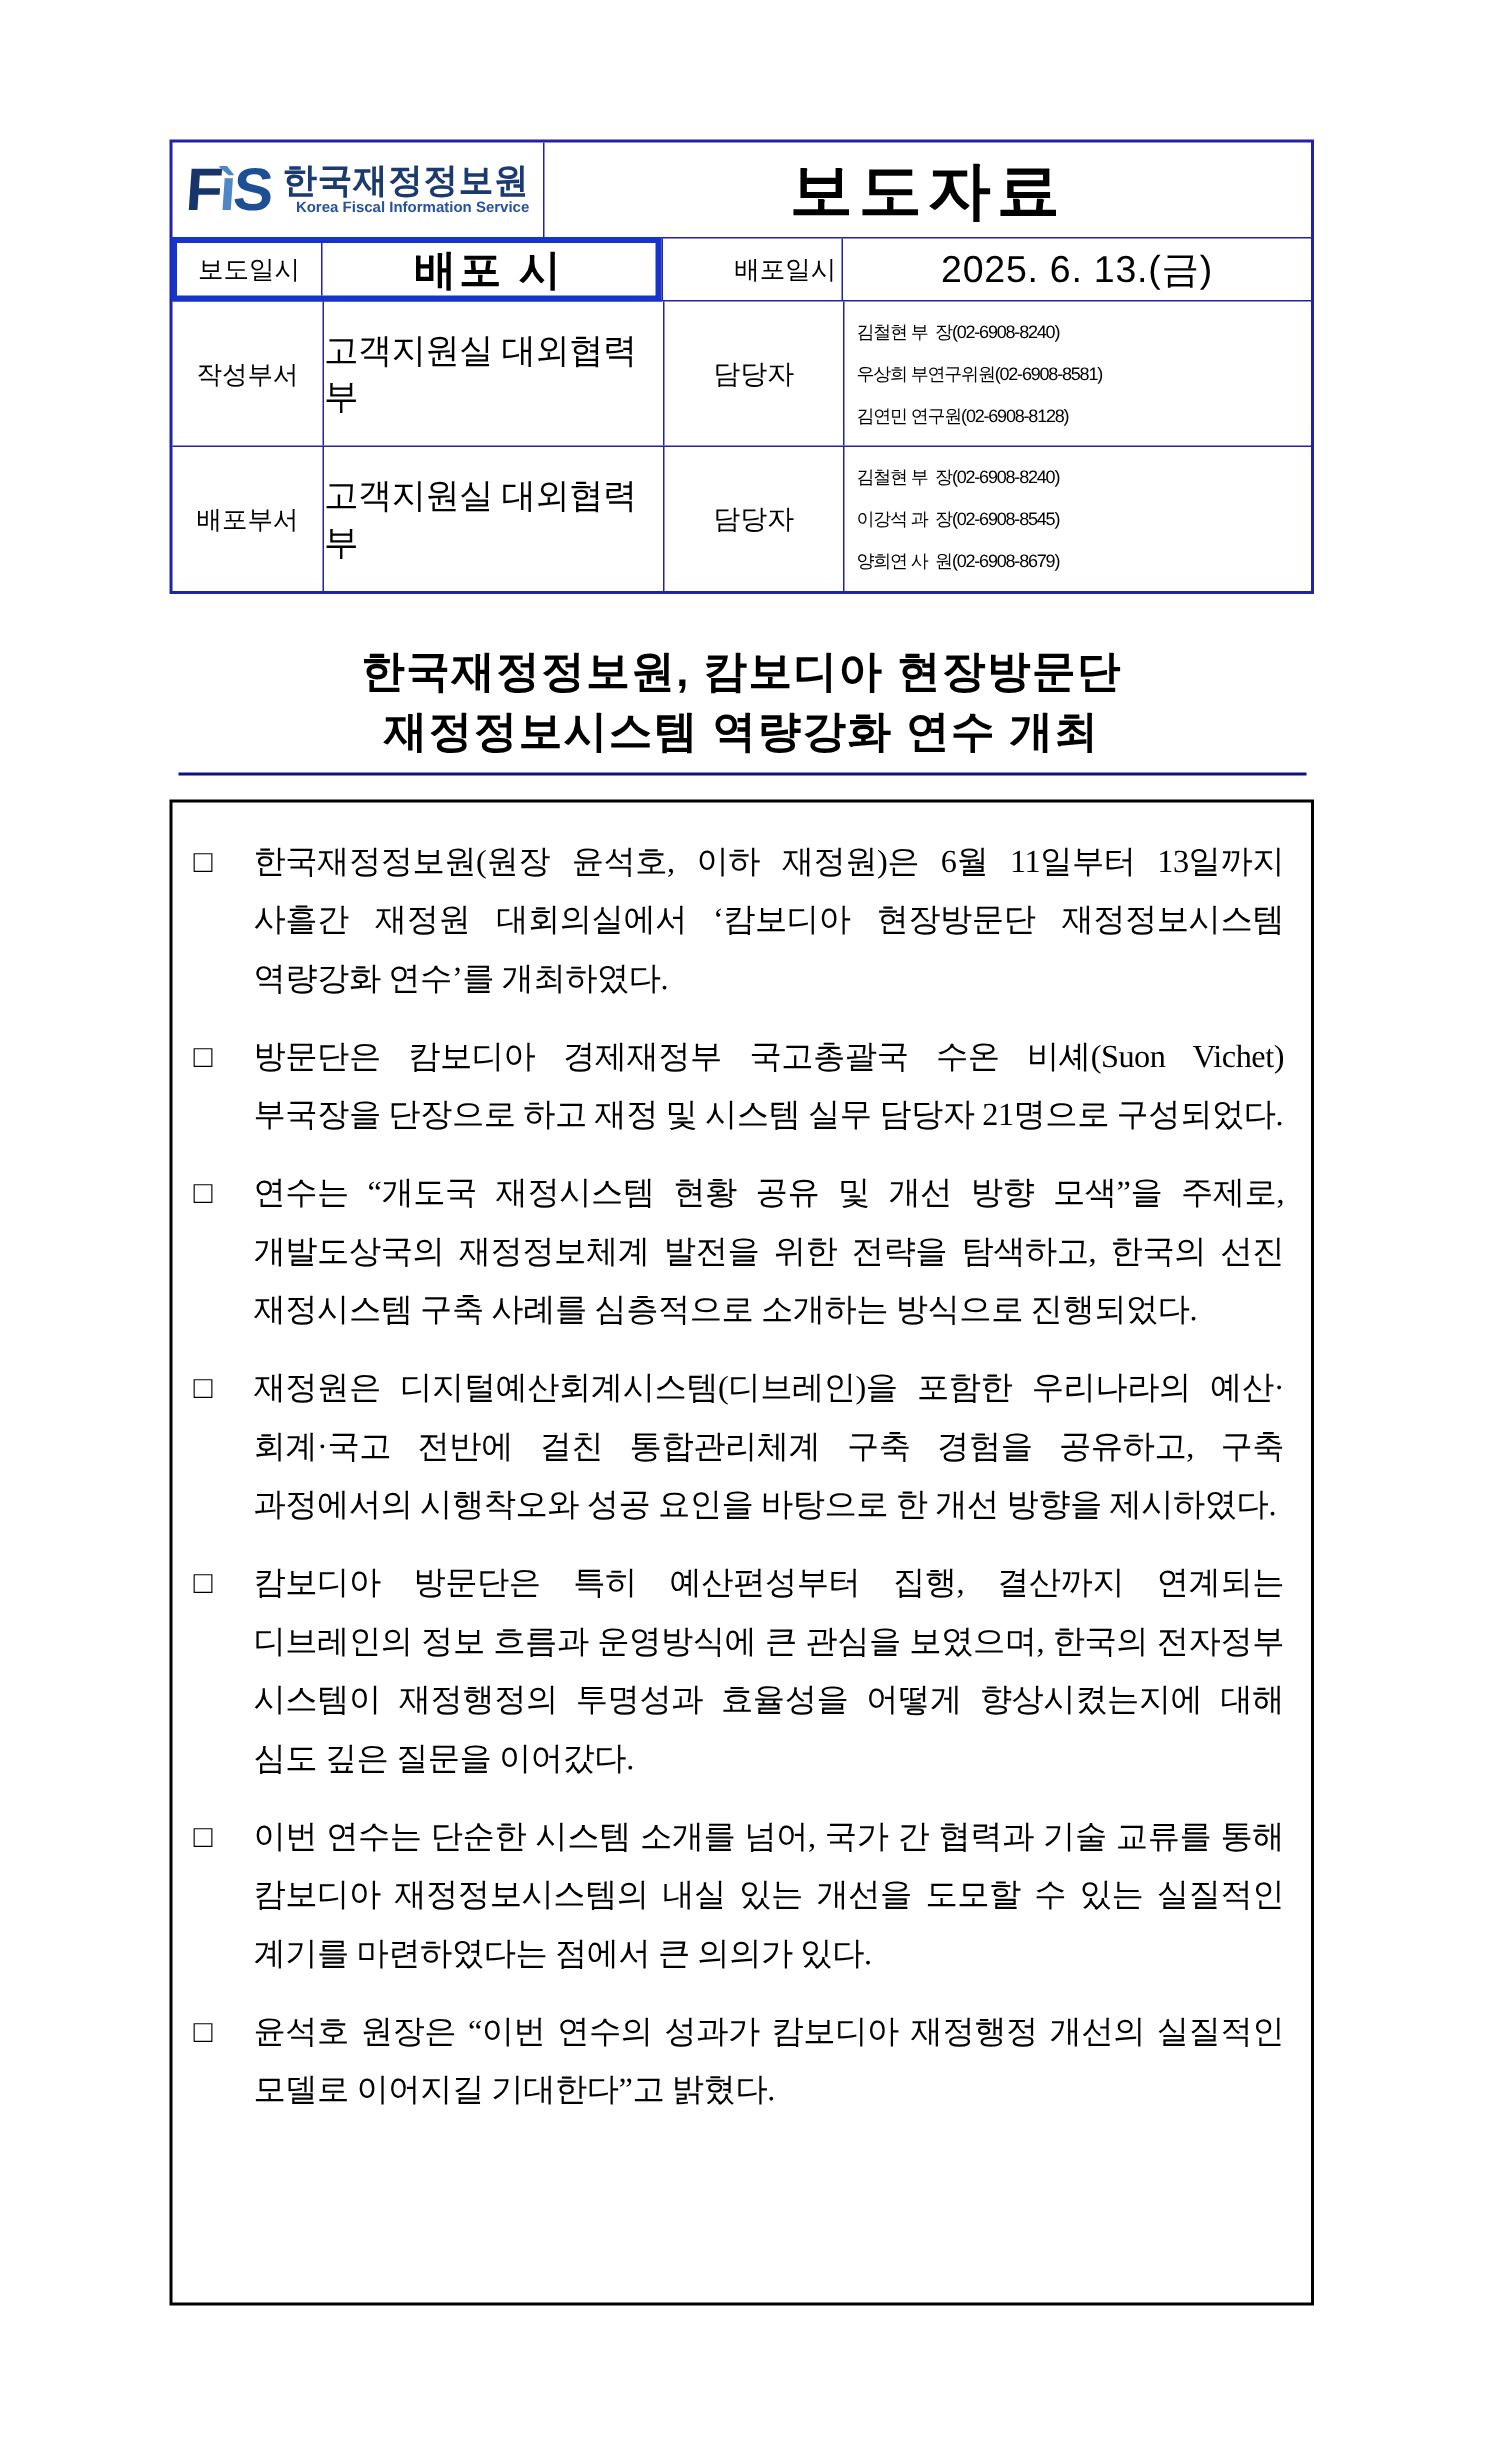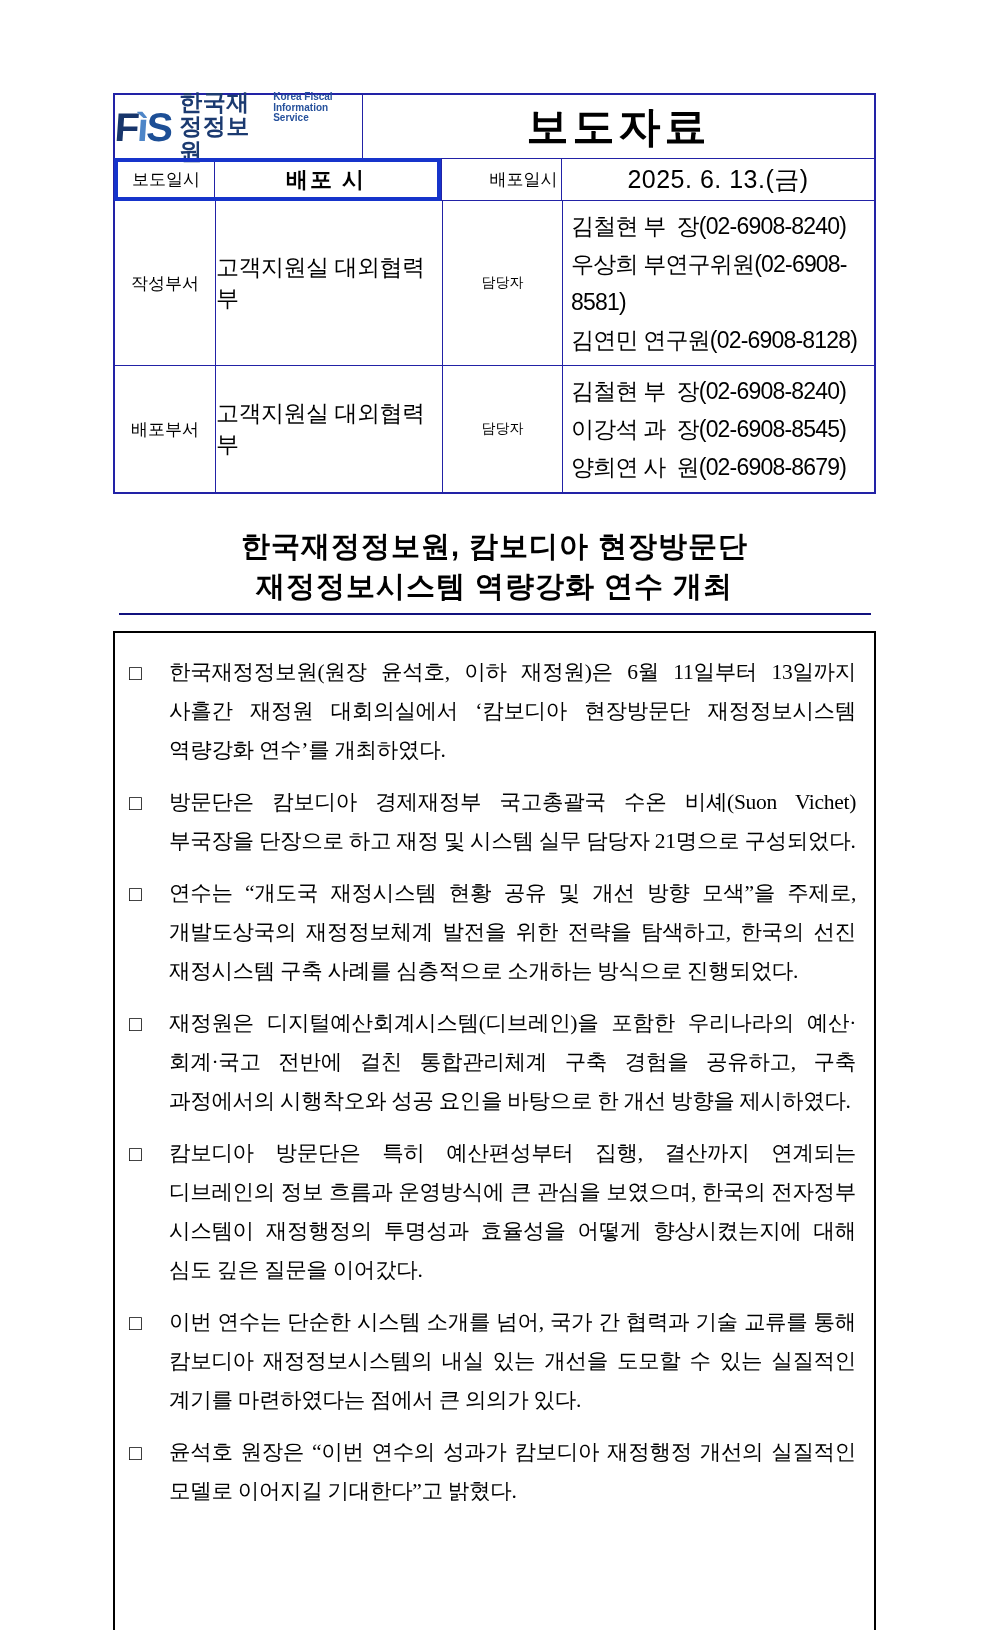--- a/index.html
+++ b/index.html
@@ -17,42 +17,42 @@
   .hcell { display:flex; align-items:center; justify-content:center; border-left:1px solid #2222a6; }
   .hcell:first-child { border-left:none; }
 
   
   .row-logo { height:63px; }
   .cell-logo { width:247px; display:flex; align-items:center; justify-content:center; gap:8px; }
   .fis-mark { font-size:40px; font-weight:900; letter-spacing:-2px; line-height:1; transform:skewX(-4deg); }
   .fis-f { color:#17356b; }
   .fis-i { color:#4e86c8; }
   .fis-s { color:#1d4f96; }
-  .logo-text { display:flex; flex-direction:row; line-height:1.05; }
+  .logo-text { display:flex; flex-direction:column; line-height:1.05;align-items:flex-end; }
   .logo-ko { font-size:23px; font-weight:800; color:#1b3a70; letter-spacing:0.5px; }
   .logo-en { font-size:10px; font-weight:700; color:#26519c; margin-top:2px; }
   .cell-press { flex:1; font-size:42px; font-weight:900; letter-spacing:4px; }
 
   
   .row-when { height:42px; position:relative;justify-content:flex-end; }
   .emph-wrap { display:flex; width:327px; border:4px solid #1634cb; margin:-1px 0 -1px -1px; }
   .emph-wrap .hcell { border-left:1px solid #2222a6; height:auto; }
   .emph-wrap .hcell:first-child { border-left:none; }
   .cell-rel-label { width:96px; font-size:17px; }
-  .cell-rel-value { flex:1; font-size:22px; font-weight:800; letter-spacing:2px; }
+  .cell-rel-value { flex:1; font-size:28px; font-weight:800; letter-spacing:2px; }
   .cell-dist-label { width:120px; font-size:17px;padding-left:44px; }
   .cell-dist-value { flex:1; font-size:25px; letter-spacing:0.5px; }
 
   
   .row-dept { min-height:88px; }
   .cell-dept-label { width:100px; font-size:17px; }
   .cell-dept-value { width:227px; font-size:23px; letter-spacing:-0.5px; }
-  .cell-contact-label { width:120px; font-size:14px; }
+  .cell-contact-label { width:120px; font-size:18px; }
   .cell-contacts { flex:1; justify-content:flex-start; padding:6px 4px 6px 8px;
-                   font-size:23px; line-height:38px; letter-spacing:-0.8px; white-space:pre-wrap; }
+                   font-size:12px; line-height:28px; letter-spacing:-0.8px; white-space:pre-wrap; }
 
   
   .main-title { margin-top:32px; text-align:center; font-size:29px; font-weight:900;
                 line-height:40px; letter-spacing:1px; color:#000; }
   .title-rule { margin-top:7px; height:2px; background:#11117e; width:752px; margin-left:6px; }
 
   
   .body-box { margin-top:16px; border:2px solid #000; padding:16px 18px 18px 14px; min-height:1004px;
               font-family:"Liberation Serif","DejaVu Serif",serif; }
   .para { display:flex; margin-top:13px; }

